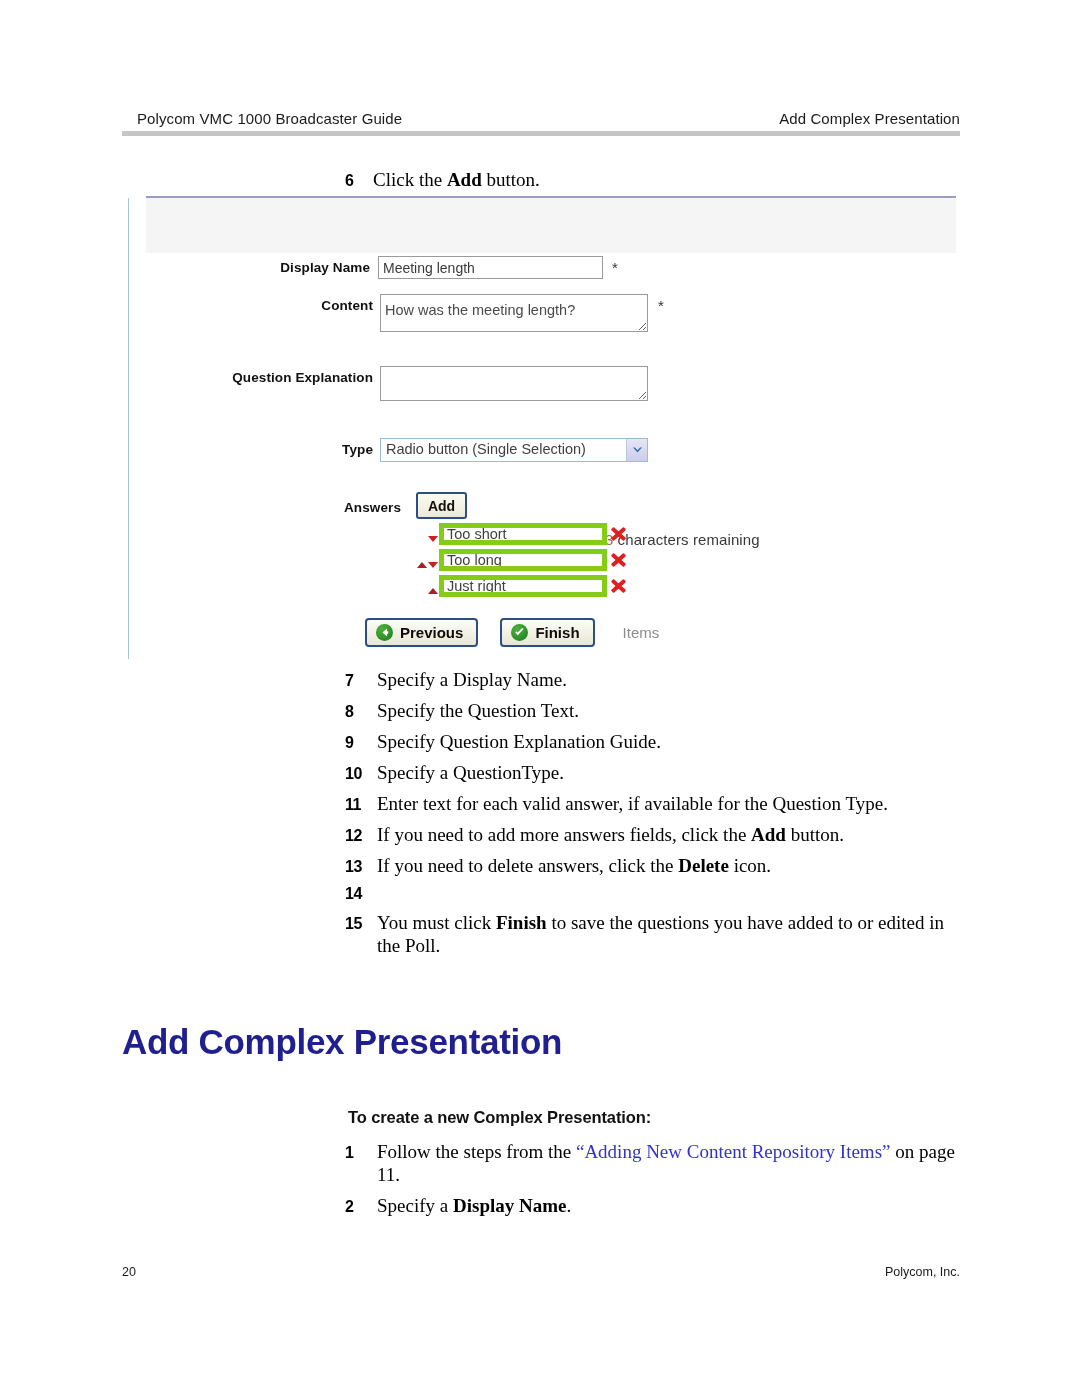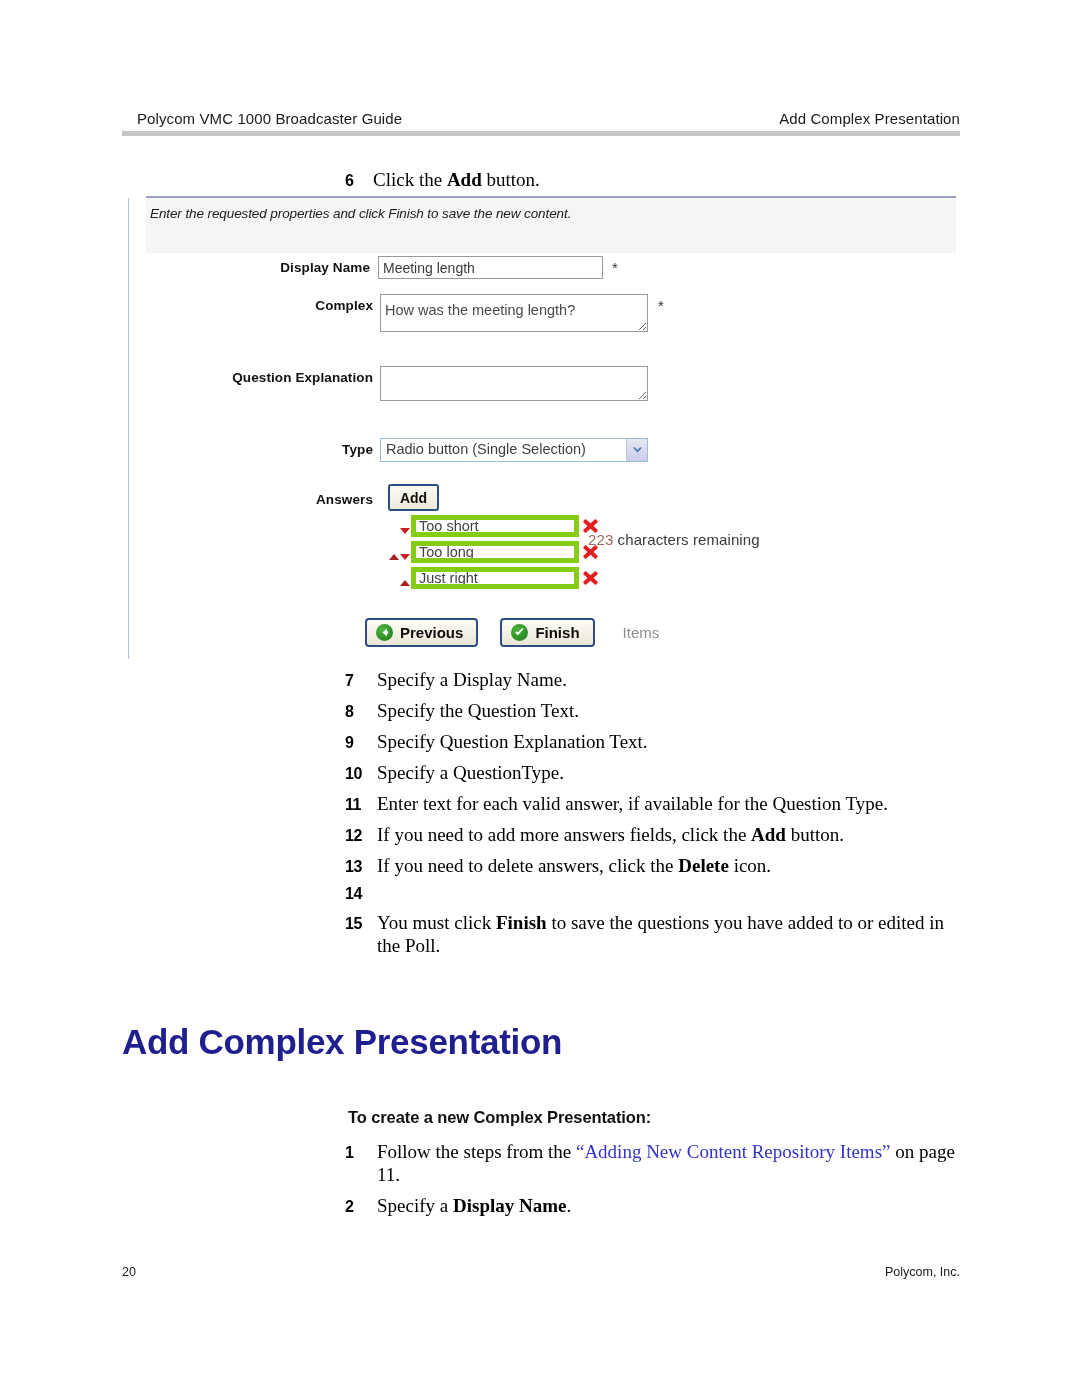--- a/index.html
+++ b/index.html
@@ -174,21 +174,21 @@
   .select-arrow {
     position: absolute;
     right: 0; top: 0;
     width: 20px; height: 22px;
     background: linear-gradient(#e7e6f4, #cdccec);
     border-left: 1px solid #b9c9dd;
     display: flex; align-items: center; justify-content: center;
   }
 
   
-  .row-answers { left: 0px; top: 288px; width: 828px; }
+  .row-answers { left: 0px; top: 296px; width: 828px; padding-left: 28px; }
   .row-answers .flabel { width: 245px; padding-top: 8px; }
   .answers-col { margin-left: 15px; }
   .add-btn {
     width: 51px; height: 27px;
     border: 2px solid #2d4e82;
     border-radius: 3px;
     background: linear-gradient(#fbfbf2, #ece9d8);
     font-family: "Liberation Sans", sans-serif;
     font-weight: bold;
     font-size: 14px;
@@ -359,30 +359,29 @@
 
 <div class="step6">
   <span class="num">6</span><span>Click the </span><span class="b">Add</span><span> button.</span>
 </div>
 
 <div class="shot">
 
   <div class="shot-left-rule"></div>
 
   <div class="shot-topbar"></div>
-  <div class="shot-instruction">Enter the requested properties and click Finish to save the new content.</div>
 
   <div class="frow row-display">
     <div class="flabel">Display Name</div>
     <input class="finput" type="text" value="Meeting length" style="">
     <div class="req">*</div>
   </div>
 
   <div class="frow row-question">
-    <div class="flabel">Complex</div>
+    <div class="flabel">Content</div>
     <textarea class="finput" style="">How was the meeting length?</textarea>
     <div class="req">*</div>
   </div>
 
   <div class="chars-remaining">
     <span class="cnt">223</span>
     <span>characters remaining</span>
   </div>
 
   <div class="frow row-type">
@@ -466,21 +465,21 @@
     <span class="txt">Specify a Display Name.</span>
   </div>
 
   <div class="li">
     <span class="num">8</span>
     <span class="txt">Specify the Question Text.</span>
   </div>
 
   <div class="li">
     <span class="num">9</span>
-    <span class="txt">Specify Question Explanation Text.</span>
+    <span class="txt">Specify Question Explanation Guide.</span>
   </div>
 
   <div class="li">
     <span class="num wide">10</span>
     <span class="txt">Specify a QuestionType.</span>
   </div>
 
   <div class="li">
     <span class="num wide">11</span>
     <span class="txt">Enter text for each valid answer, if available for the Question Type.</span>

